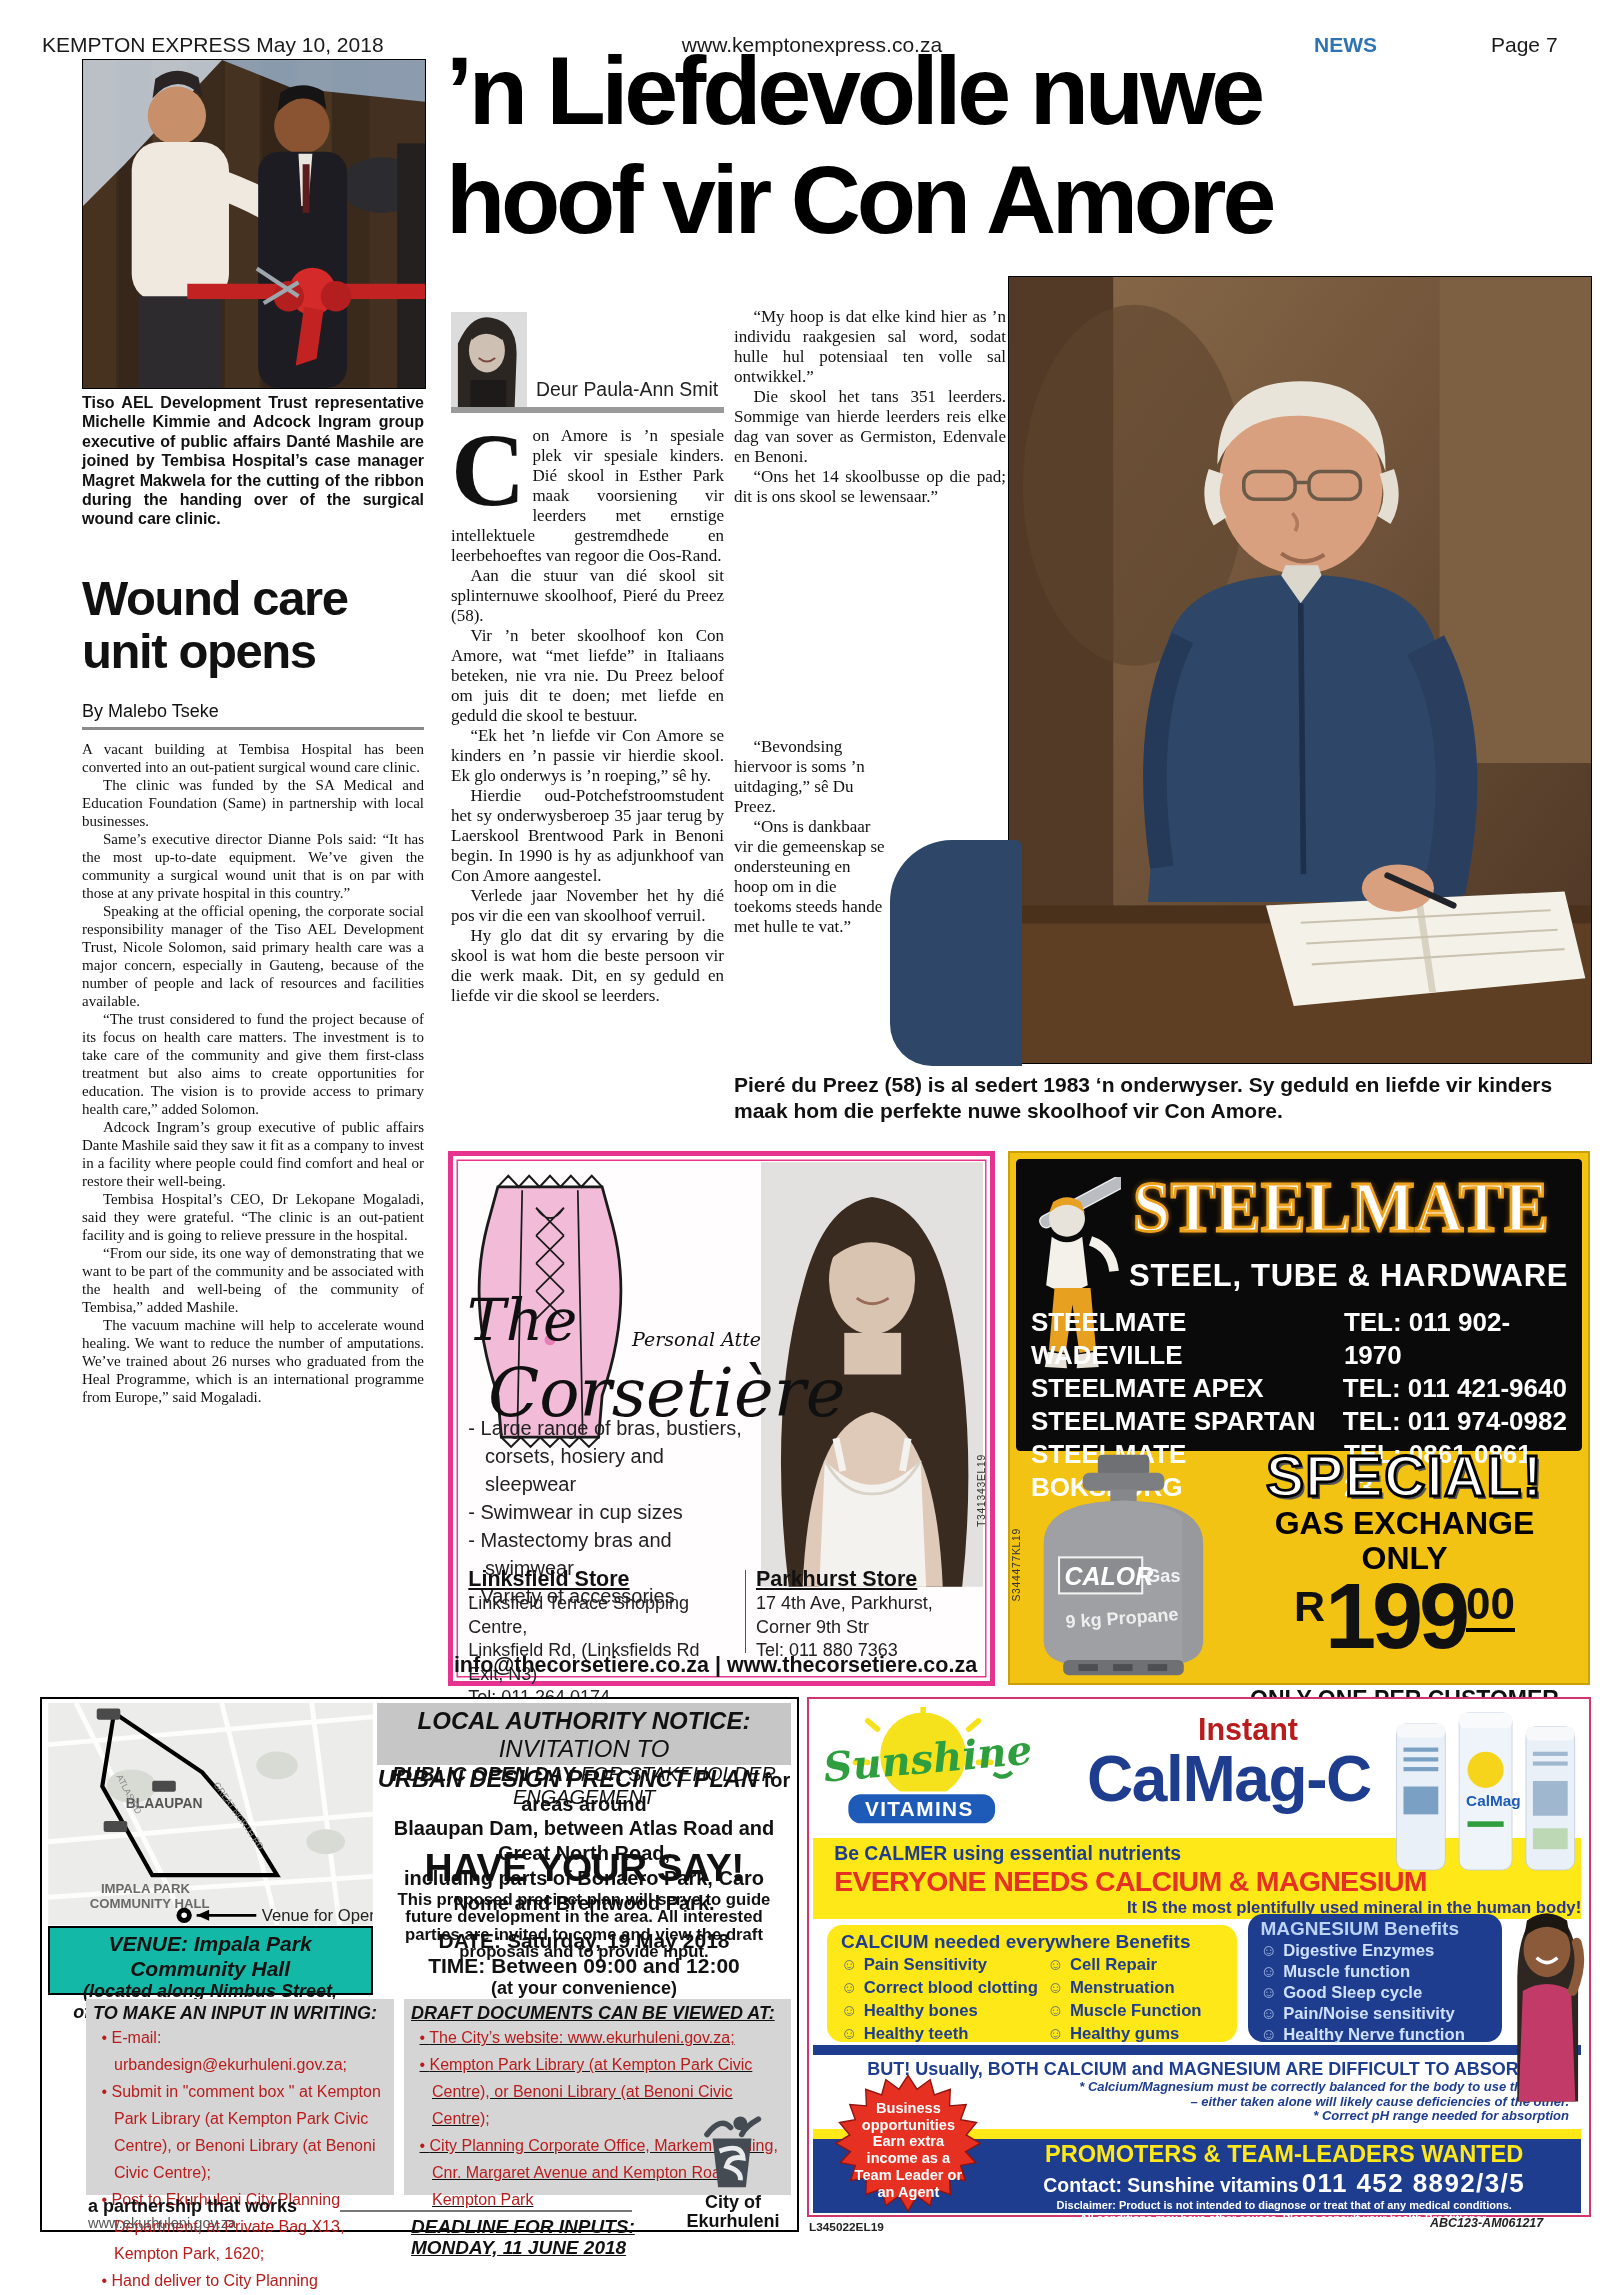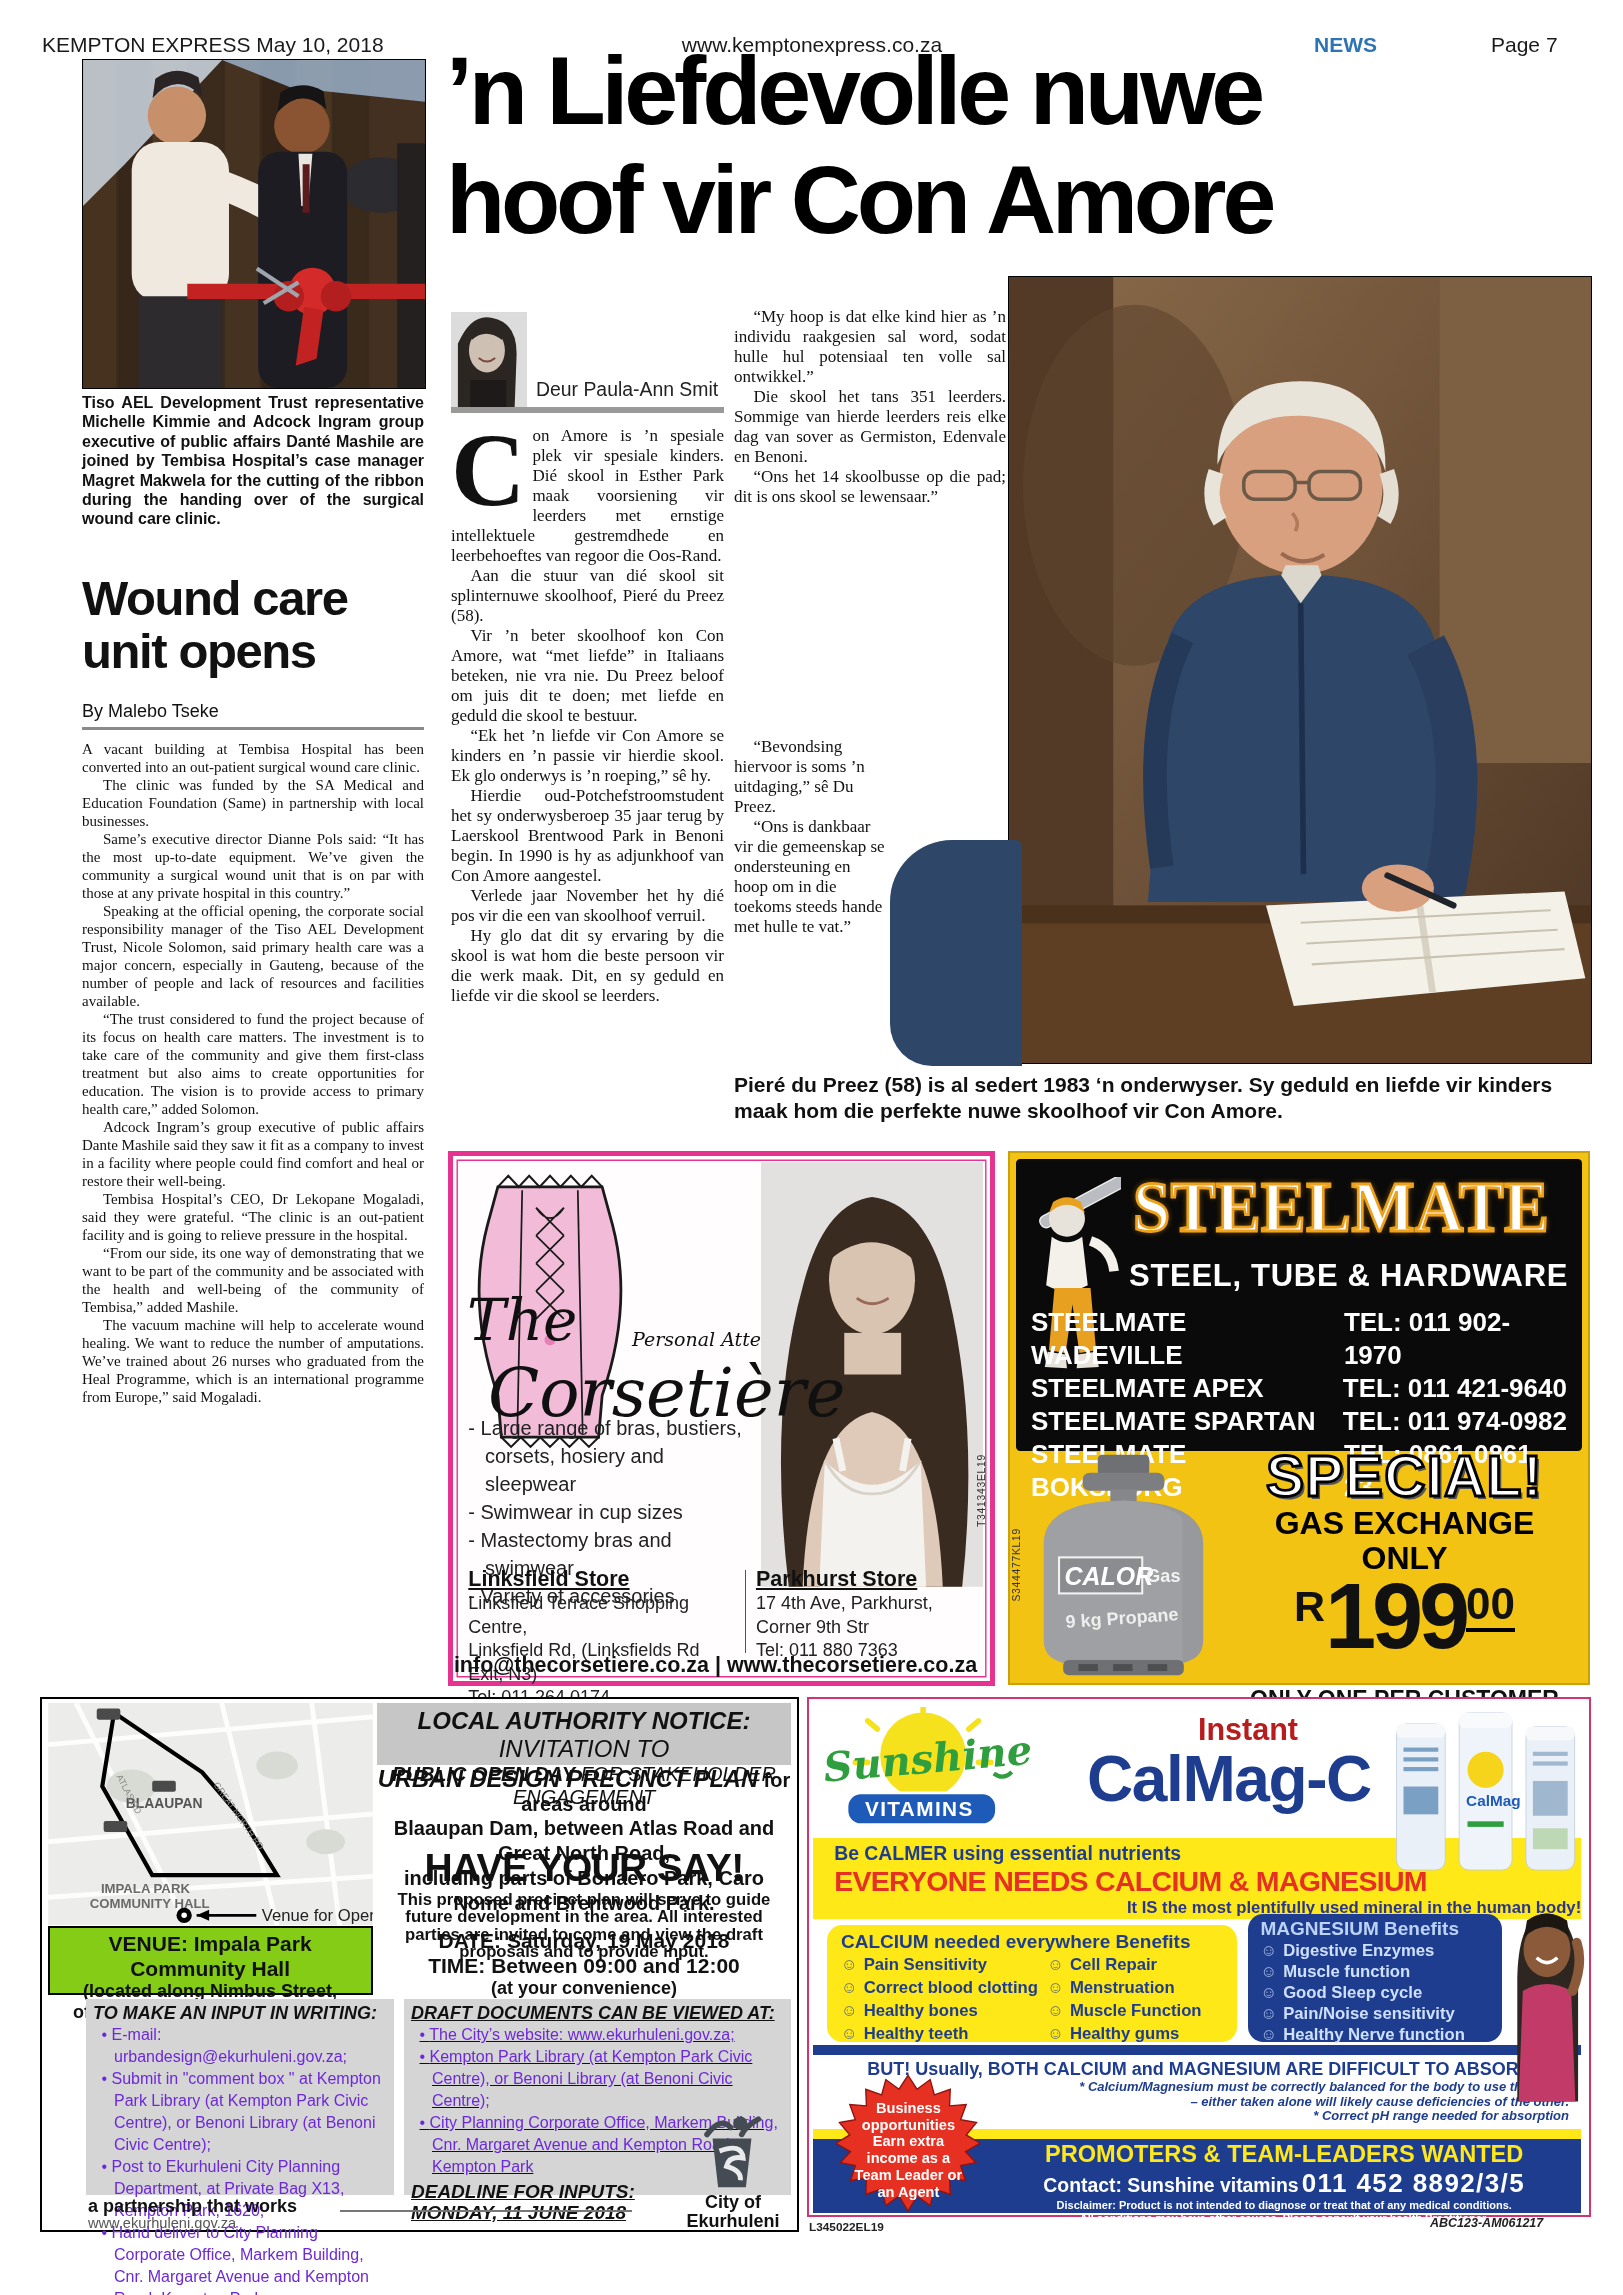--- a/index.html
+++ b/index.html
@@ -57,26 +57,26 @@
 
   
   .notice{background:#fff;border:2.8px solid #000;}
   .notice-grayhead{background:#c6c6c6;font-style:italic;}
   .ngh1{font-size:24px;} .ngh1 b{font-weight:800;}
   .ngh2{font-size:20px;} .ngh2 b{font-weight:800;}
   .plan1{font-size:20px;font-weight:bold;} .plan1 .big{font-style:italic;font-size:23.6px;font-weight:800;}
   .planl{font-size:20px;font-weight:bold;line-height:25px;}
   .says{font-weight:900;font-size:39px;letter-spacing:-0.7px;}
   .npar{font-size:16.7px;font-weight:600;line-height:17.4px;}
-  .vbox{border:2.8px solid #000;background:#84cc16;}
+  .vbox{border:2.8px solid #000;background:#14b8a6;font-style:italic;}
   .vb1{font-weight:800;font-size:21px;line-height:25px;}
   .vb2{font-weight:bold;font-size:18px;line-height:21.5px;}
   .gpanel{background:#d5d5d5;}
   .gp-head{font-weight:800;font-style:italic;font-size:18px;}
-  .gp-item{font-size:16px;line-height:22px;color:#6d28d9;padding-left:21px;text-indent:-12.5px;}
+  .gp-item{font-size:16px;line-height:27px;color:#b91c1c;padding-left:21px;text-indent:-12.5px;}
   .gp-item::before{content:"•  ";}
   .deadline{font-weight:800;font-style:italic;font-size:19px;line-height:21px;}
   .partn{font-weight:800;font-size:18px;}
   .ekurl{font-size:14.6px;color:#555;}
   .cityt{font-weight:800;font-size:18px;line-height:19.4px;}
 
   
   .vits{background:#fff;border:2.1px solid #d2346f;}
   .vit-instant{font-weight:800;font-size:30.5px;color:#b91c1c;}
   .vit-prod{font-weight:900;font-size:64px;color:#1e3d8f;letter-spacing:-1.4px;}

